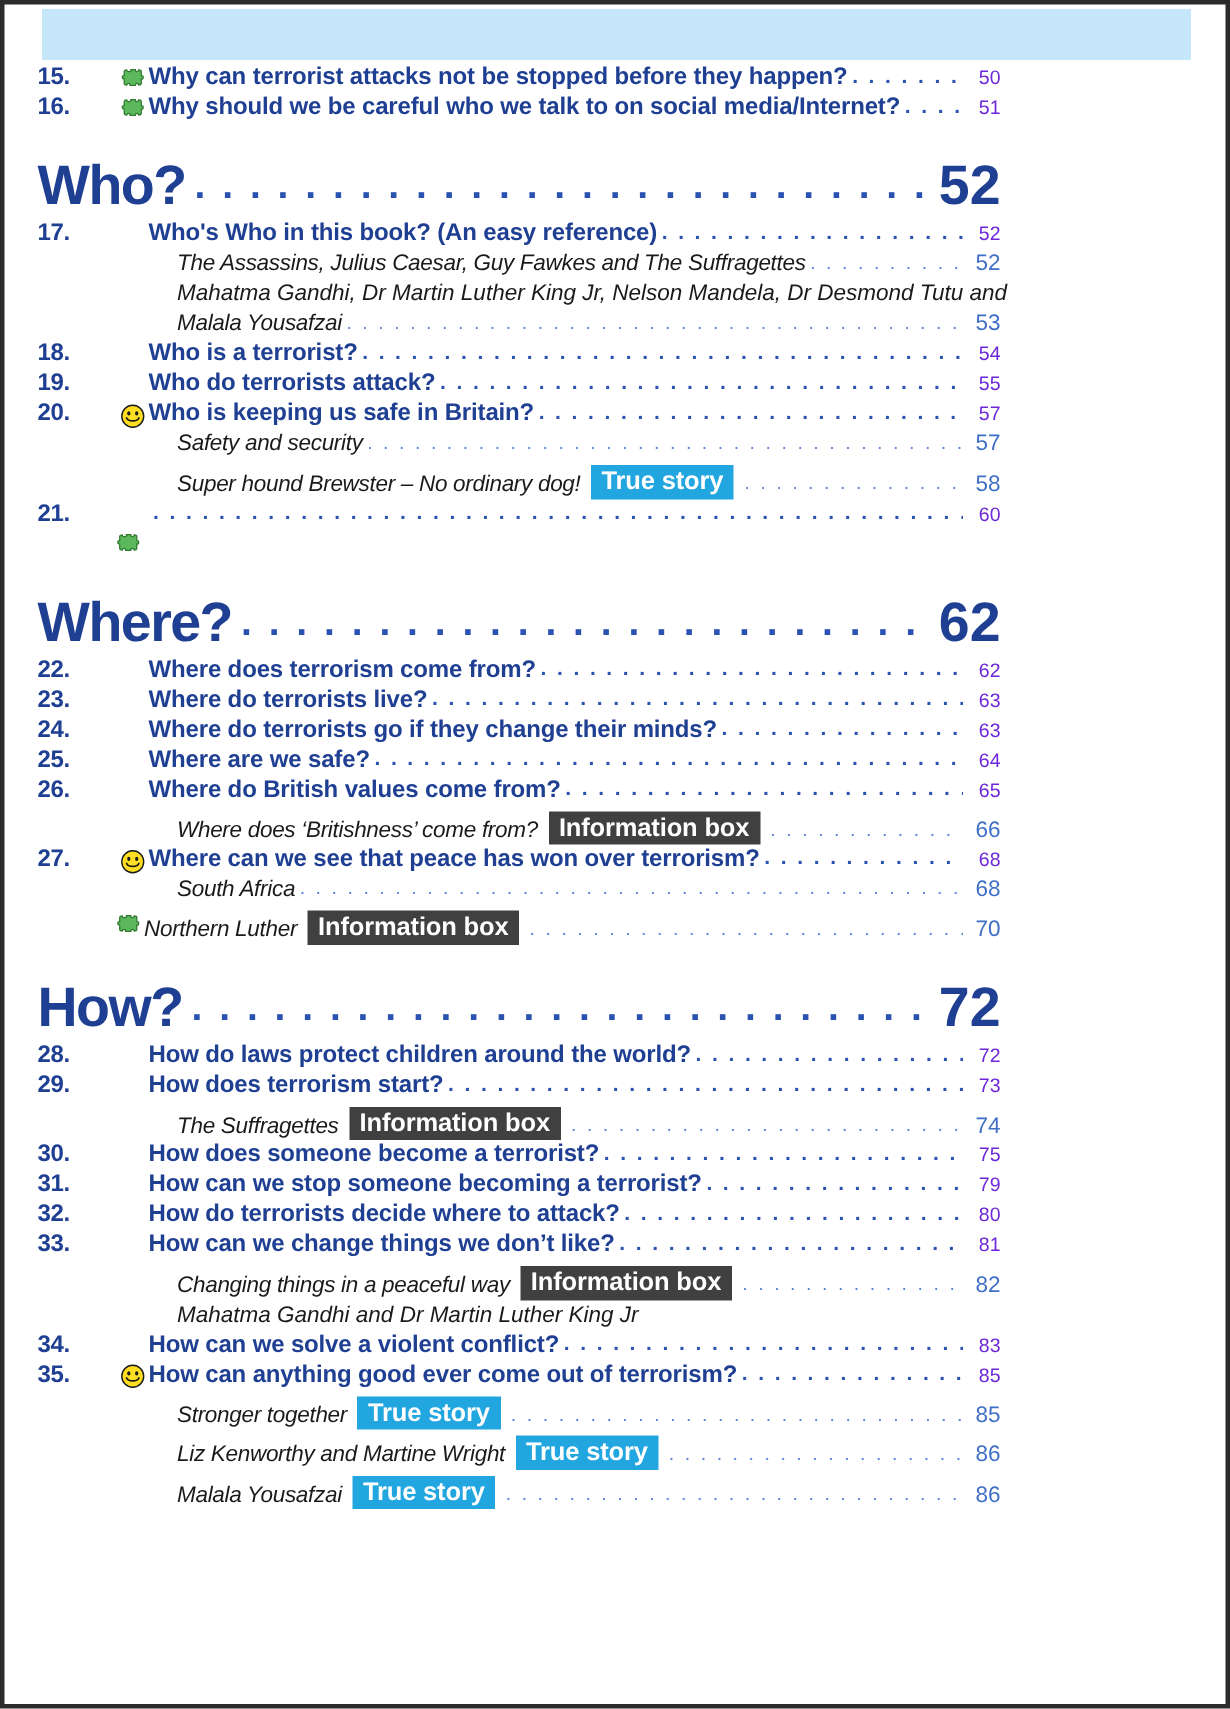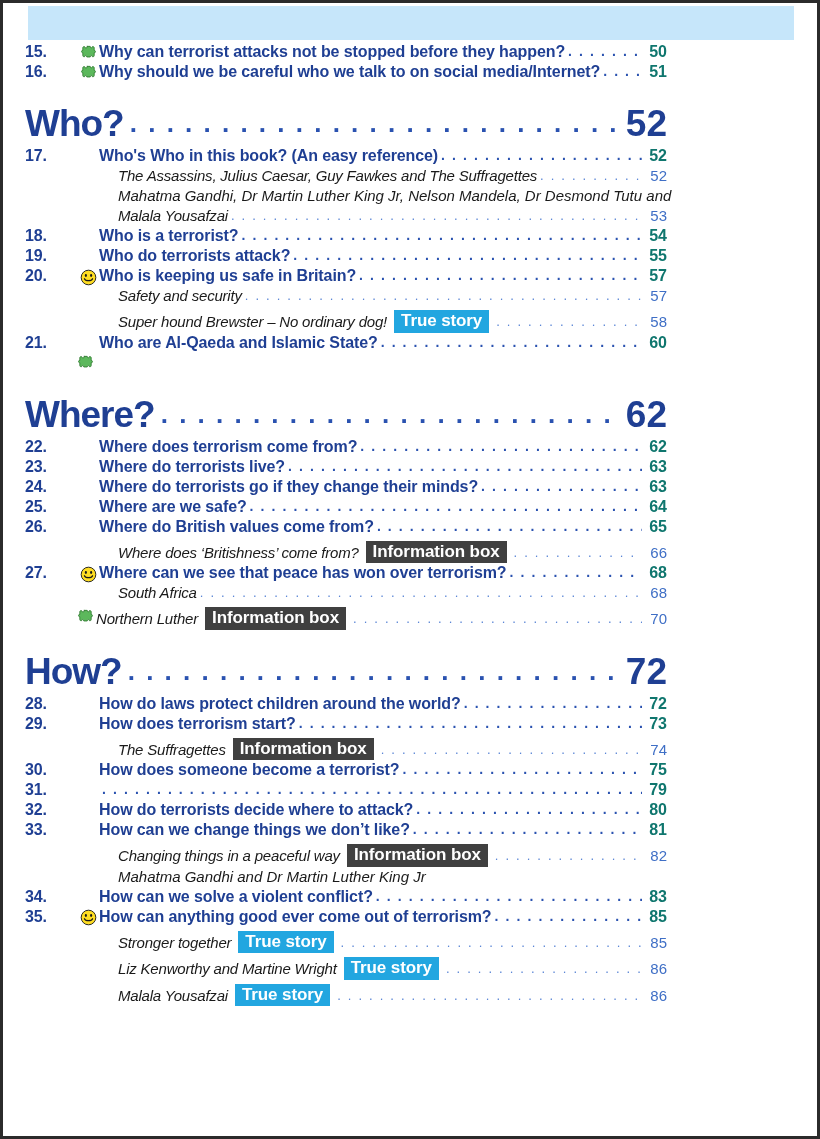--- a/index.html
+++ b/index.html
@@ -71,23 +71,23 @@
     font-size:14px;
     font-weight:bold;
     letter-spacing:1.6px;
     margin:0 3px 0 3px;
     position:relative;
     top:-1px;
   }
   .pg{
     flex:0 0 auto;
     font-family:"Liberation Sans Narrow","Liberation Sans",sans-serif;
-    font-weight:bold;
-    font-size:16px;
-    color:#0f766e;
+    font-weight:normal;
+    font-size:13px;
+    color:#6d28d9;
     text-align:right;
     min-width:22px;
   }
 
   
   .row.sub{padding-left:22px;}
   .row.sub .title{
     font-family:"Liberation Sans", sans-serif;
     font-style:italic;
     font-weight:normal;
@@ -307,21 +307,20 @@
         <div class="row sub">
           <span class="indent"></span>
           <span class="title">Super hound Brewster – No ordinary dog!</span>
           <span class="badge truestory">True story</span>
           <span class="leader">. . . . . . . . . . . . . . . . . . . . . . . . . . . . . . . . . . . . . . . . . . . . . . . . . . . . . . . . . . . . . . . . . . . . . . . . . . . . . . . . . .</span>
           <span class="pg">58</span>
         </div>
         <div class="row main">
           <span class="num">21.</span>
           <span class="icon-slot empty"></span>
-          <span class="title">Who are Al-Qaeda and Islamic State?</span>
           <span class="leader">. . . . . . . . . . . . . . . . . . . . . . . . . . . . . . . . . . . . . . . . . . . . . . . . . . . . . . . . . . . . . . . . . . . . . . . . . . . . . . . . . .</span>
           <span class="pg">60</span>
         </div>
         <div class="row sub with-icon">
           <span class="indent"></span>
           <span class="icon-slot">
             <svg class="puzzle" width="17" height="17" viewBox="0 0 20 20">
               <path d="M8 1.6h4c0 1.1.5 1.7 1.3 1.7.9 0 1.3-.7 1.3-1.4h.1c1.1 0 2 .2 2 1.4v3.1c.8 0 1.5.5 1.5 1.4 0 .9-.7 1.4-1.5 1.4v3.2c0 1.2-.9 1.4-2 1.4-.1-.8-.5-1.4-1.4-1.4-.8 0-1.3.6-1.3 1.7H8c0-1.1-.5-1.7-1.3-1.7-.9 0-1.3.6-1.4 1.4-1.1 0-2-.2-2-1.4V9.1C2.5 9.1 1.8 8.6 1.8 7.7c0-.9.7-1.4 1.5-1.4V3.3c0-1.2.9-1.4 2-1.4 0 .7.5 1.4 1.4 1.4C8.5 3.3 9 2.7 9 1.6z" fill="#5cb85c" stroke="#2f7a2f" stroke-width="1"></path>
             </svg>
           </span>
@@ -438,20 +437,21 @@
         <div class="row main">
           <span class="num">30.</span>
           <span class="icon-slot empty"></span>
           <span class="title">How does someone become a terrorist?</span>
           <span class="leader">. . . . . . . . . . . . . . . . . . . . . . . . . . . . . . . . . . . . . . . . . . . . . . . . . . . . . . . . . . . . . . . . . . . . . . . . . . . . . . . . . .</span>
           <span class="pg">75</span>
         </div>
         <div class="row main">
           <span class="num">31.</span>
           <span class="icon-slot empty"></span>
+          <span class="title">How can we stop someone becoming a terrorist?</span>
           <span class="leader">. . . . . . . . . . . . . . . . . . . . . . . . . . . . . . . . . . . . . . . . . . . . . . . . . . . . . . . . . . . . . . . . . . . . . . . . . . . . . . . . . .</span>
           <span class="pg">79</span>
         </div>
         <div class="row main">
           <span class="num">32.</span>
           <span class="icon-slot empty"></span>
           <span class="title">How do terrorists decide where to attack?</span>
           <span class="leader">. . . . . . . . . . . . . . . . . . . . . . . . . . . . . . . . . . . . . . . . . . . . . . . . . . . . . . . . . . . . . . . . . . . . . . . . . . . . . . . . . .</span>
           <span class="pg">80</span>
         </div>

